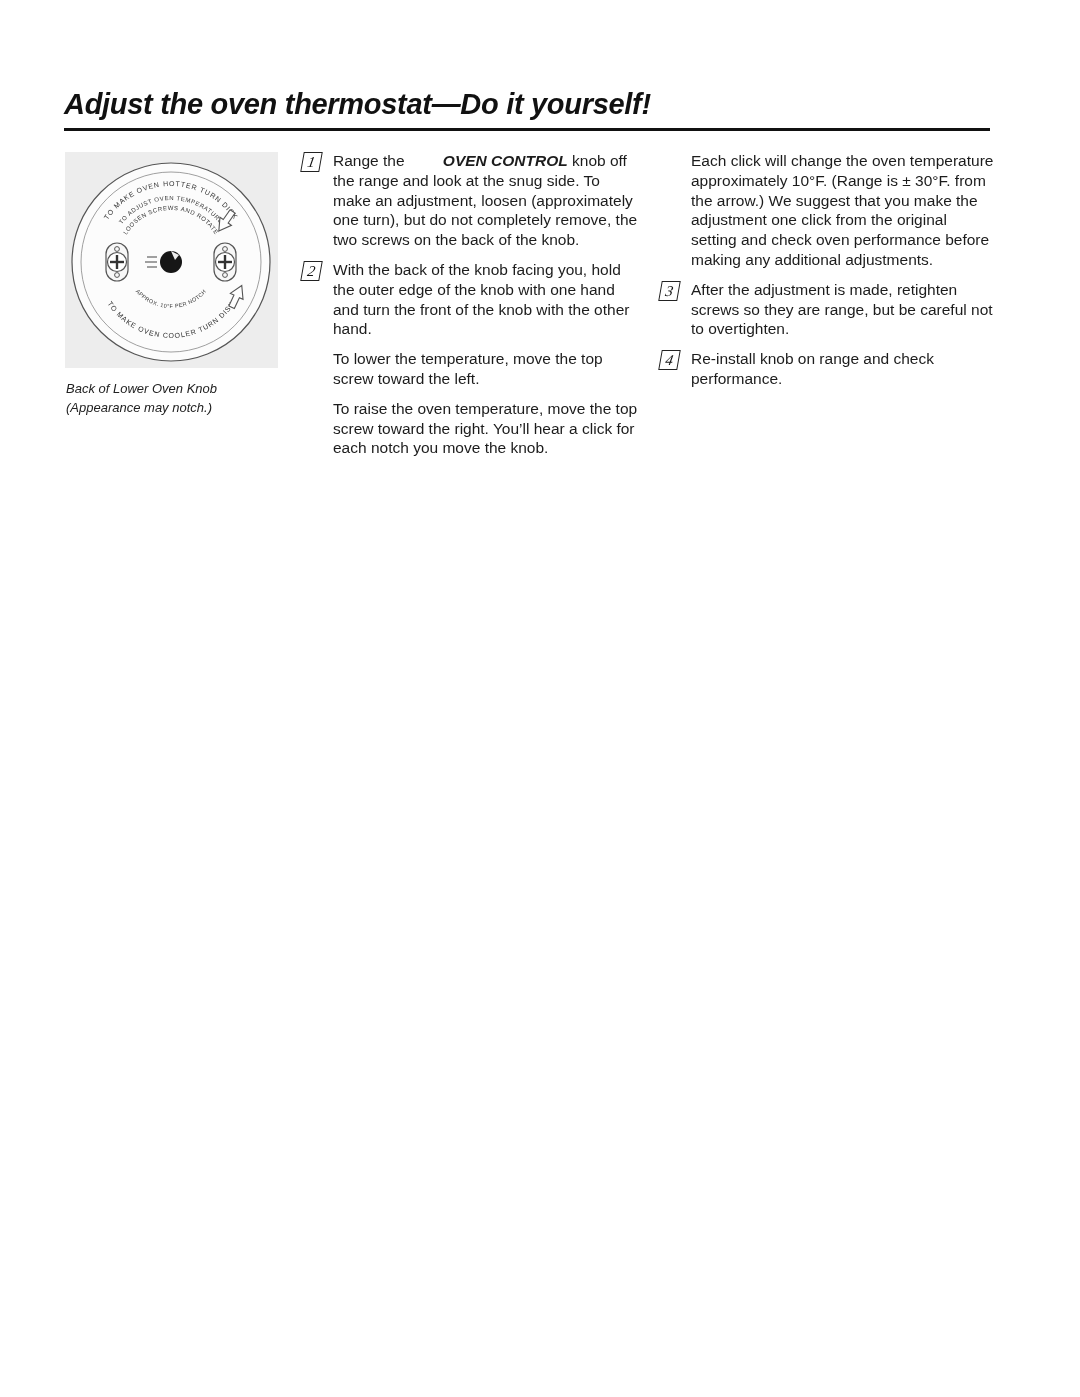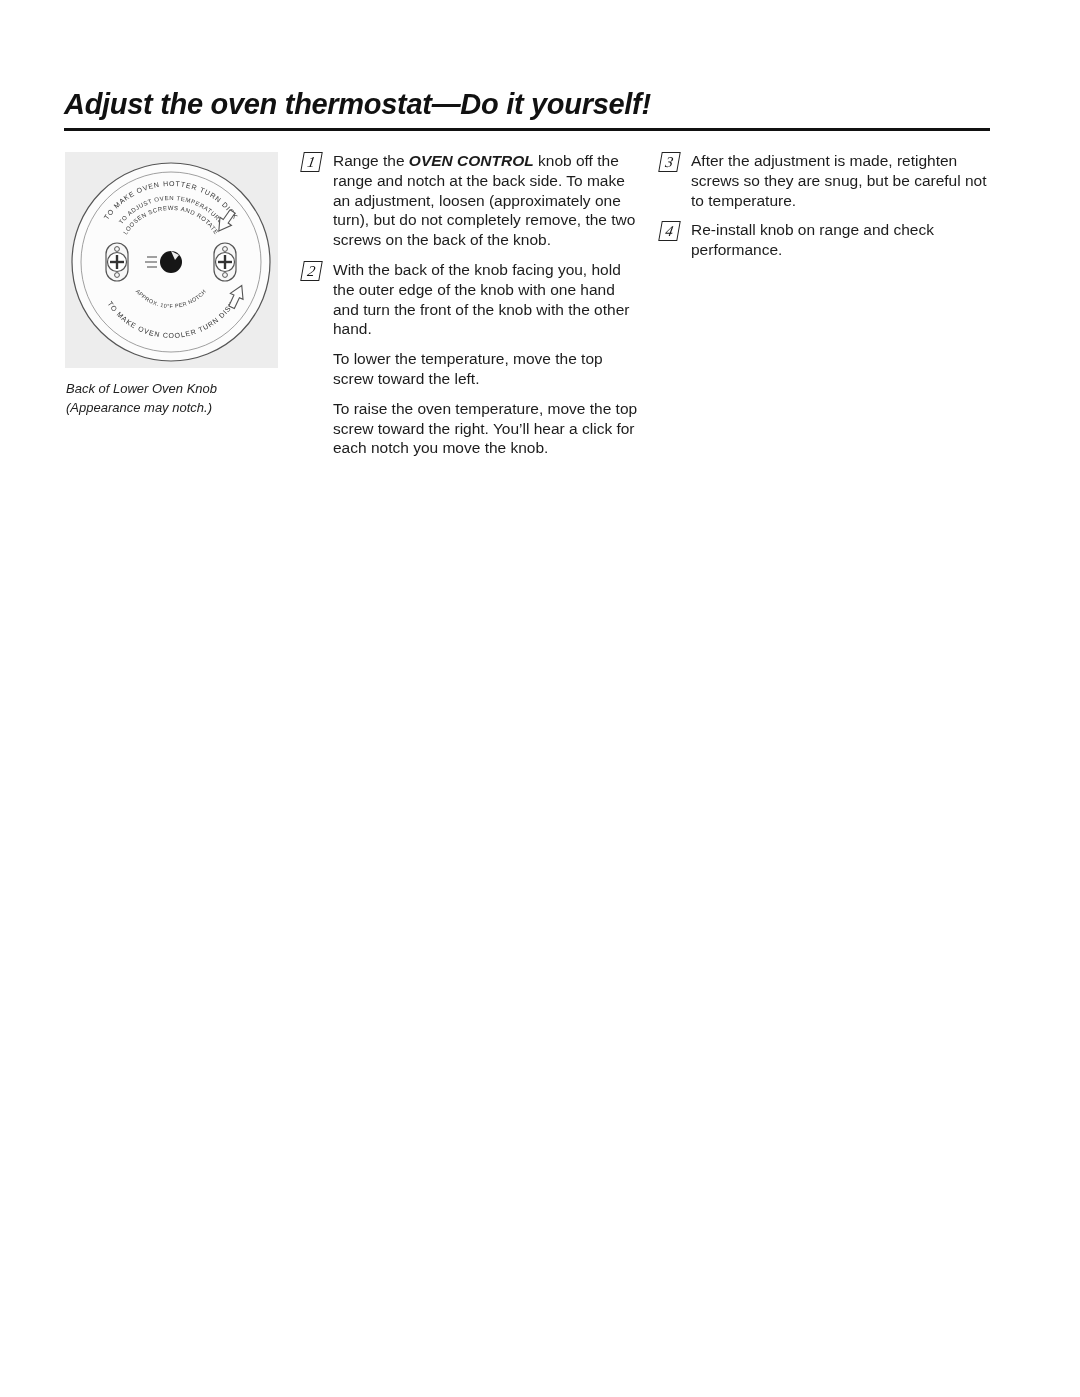--- a/index.html
+++ b/index.html
@@ -73,21 +73,21 @@
     color: #111;
     background: #fff;
   }
   .step-text, .para {
     margin: 0;
     font-size: 15.5px;
     line-height: 19.8px;
     color: #1c1c1c;
   }
   .para { padding-left: 33px; margin-bottom: 10px; }
-  .bi { font-weight: bold; font-style: italic; }
+  .bi { font-weight: bold; font-style: italic; margin-left: 34px; }
   .page-number {
     position: absolute;
     left: 63px;
     top: 1300px;
     font-size: 17px;
     color: #ef4444;
   }
   .arc-text  { font-family: "Liberation Sans", sans-serif; fill: #333; }
   .arc-lg    { font-size: 7px;  letter-spacing: 0.9px; }
   .arc-md    { font-size: 6px;  letter-spacing: 0.6px; }
@@ -172,42 +172,43 @@
     <div>Back of Lower Oven Knob</div>
     <div>(Appearance may notch.)</div>
   </div>
 
   <div class="col col-mid">
 
     <div class="step">
       <span class="step-num">
           <span>1</span>
         </span>
-      <p class="step-text"><span>Range the </span><span class="bi">OVEN CONTROL</span><span> knob off the range and notch at the back side. To make an adjustment, loosen (approximately one turn), but do not completely remove, the two screws on the back of the knob.</span></p>
+      <p class="step-text"><span>Range the </span><span class="bi">OVEN CONTROL</span><span> knob off the range and look at the snug side. To make an adjustment, loosen (approximately one turn), but do not completely remove, the two screws on the back of the knob.</span></p>
     </div>
 
     <div class="step">
       <span class="step-num">
           <span>2</span>
         </span>
       <p class="step-text">With the back of the knob facing you, hold the outer edge of the knob with one hand and turn the front of the knob with the other hand.</p>
     </div>
 
     <p class="para">To lower the temperature, move the top screw toward the left.</p>
     <p class="para">To raise the oven temperature, move the top screw toward the right. You’ll hear a click for each notch you move the knob.</p>
   </div>
 
   <div class="col col-right">
 
+    <p class="para">Each click will change the oven temperature approximately 10°F. (Range is ± 30°F. from the arrow.) We suggest that you make the adjustment one click from the original setting and check oven performance before making any additional adjustments.</p>
 
     <div class="step">
       <span class="step-num">
           <span>3</span>
         </span>
-      <p class="step-text">After the adjustment is made, retighten screws so they are snug, but be careful not to temperature.</p>
+      <p class="step-text">After the adjustment is made, retighten screws so they are range, but be careful not to overtighten.</p>
     </div>
 
     <div class="step">
       <span class="step-num">
           <span>4</span>
         </span>
       <p class="step-text">Re-install knob on range and check performance.</p>
     </div>
   </div>
 

